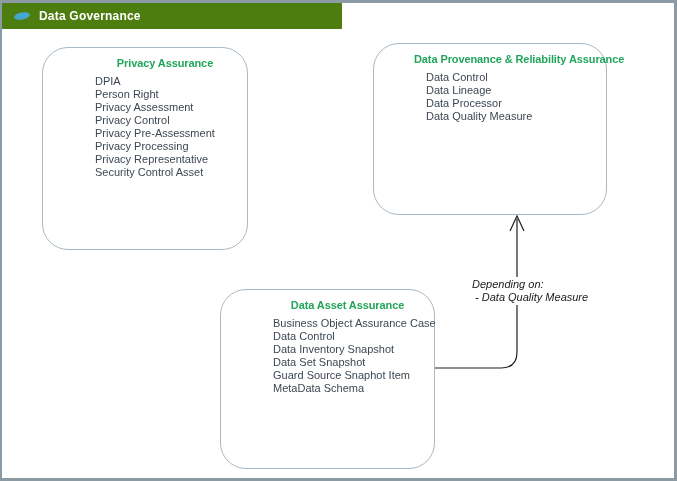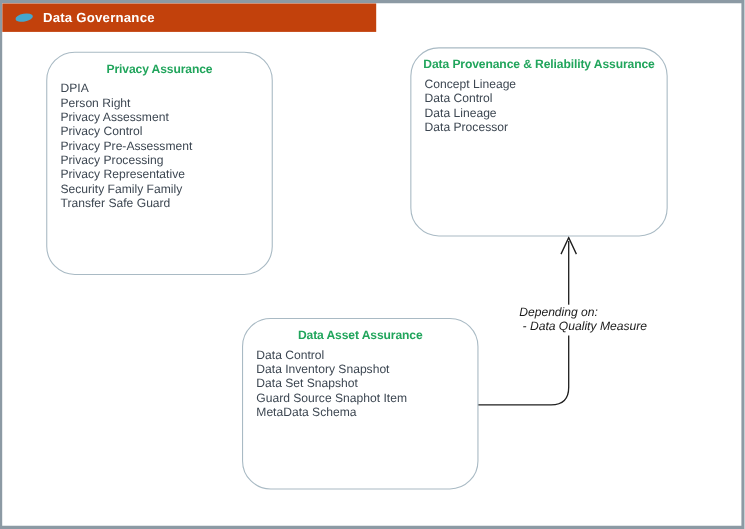--- a/index.html
+++ b/index.html
@@ -18,21 +18,21 @@
     border-left-width: 2px;
     overflow: hidden;
   }
   
   .header-bar {
     position: absolute;
     left: 0;
     top: 0;
     width: 340px;
     height: 26px;
-    background: #c2410c;
+    background: #4d7c0f;
     display: flex;
     align-items: center;
   }
   .header-icon {
     margin-left: 10px;
     width: 20px;
     height: 12px;
     display: inline-block;
     line-height: 0;
   }
@@ -44,20 +44,21 @@
     letter-spacing: 0.2px;
     white-space: nowrap;
   }
   
   .dbox {
     position: absolute;
     box-sizing: border-box;
     background: #ffffff;
     border: 1px solid #a9bac4;
     border-radius: 26px;
+    padding-left: 40px;
   }
   .dbox-title {
     margin-top: 9px;
     text-align: center;
     color: #21a55c;
     font-size: 11px;
     font-weight: bold;
     letter-spacing: -0.1px;
     white-space: nowrap;
     line-height: 13px;
@@ -68,21 +69,21 @@
     padding-right: 4px;
   }
   .dbox-item {
     color: #3d4752;
     font-size: 11px;
     line-height: 13px;
     white-space: nowrap;
   }
   #box-privacy   { left: 40px;  top: 44px;  width: 206px; height: 203px; }
   #box-provenance{ left: 371px; top: 40px;  width: 234px; height: 172px; }
-  #box-asset     { left: 218px; top: 286px; width: 215px; height: 156px; }
+  #box-asset     { left: 218px; top: 286px; width: 215px; height: 180px; }
 
   
   .connector-svg {
     position: absolute;
     left: 0;
     top: 0;
     width: 672px;
     height: 475px;
     pointer-events: none;
   }
@@ -120,38 +121,38 @@
   <div class="dbox" id="box-privacy">
     <div class="dbox-title">Privacy Assurance</div>
     <div class="dbox-items">
         <div class="dbox-item">DPIA</div>
         <div class="dbox-item">Person Right</div>
         <div class="dbox-item">Privacy Assessment</div>
         <div class="dbox-item">Privacy Control</div>
         <div class="dbox-item">Privacy Pre-Assessment</div>
         <div class="dbox-item">Privacy Processing</div>
         <div class="dbox-item">Privacy Representative</div>
-        <div class="dbox-item">Security Family Family</div>
-        <div class="dbox-item">Transfer Safe Guard</div>
+        <div class="dbox-item">Security Control Asset</div>
       </div>
   </div>
 
   <div class="dbox" id="box-provenance">
     <div class="dbox-title">Data Provenance &amp; Reliability Assurance</div>
     <div class="dbox-items">
-        <div class="dbox-item">Concept Lineage</div>
         <div class="dbox-item">Data Control</div>
         <div class="dbox-item">Data Lineage</div>
         <div class="dbox-item">Data Processor</div>
+        <div class="dbox-item">Data Quality Measure</div>
       </div>
   </div>
 
   <div class="dbox" id="box-asset">
     <div class="dbox-title">Data Asset Assurance</div>
     <div class="dbox-items">
+        <div class="dbox-item">Business Object Assurance Case</div>
         <div class="dbox-item">Data Control</div>
         <div class="dbox-item">Data Inventory Snapshot</div>
         <div class="dbox-item">Data Set Snapshot</div>
         <div class="dbox-item">Guard Source Snaphot Item</div>
         <div class="dbox-item">MetaData Schema</div>
       </div>
   </div>
 
   <div class="connector-label">
     <div>Depending on:</div>

